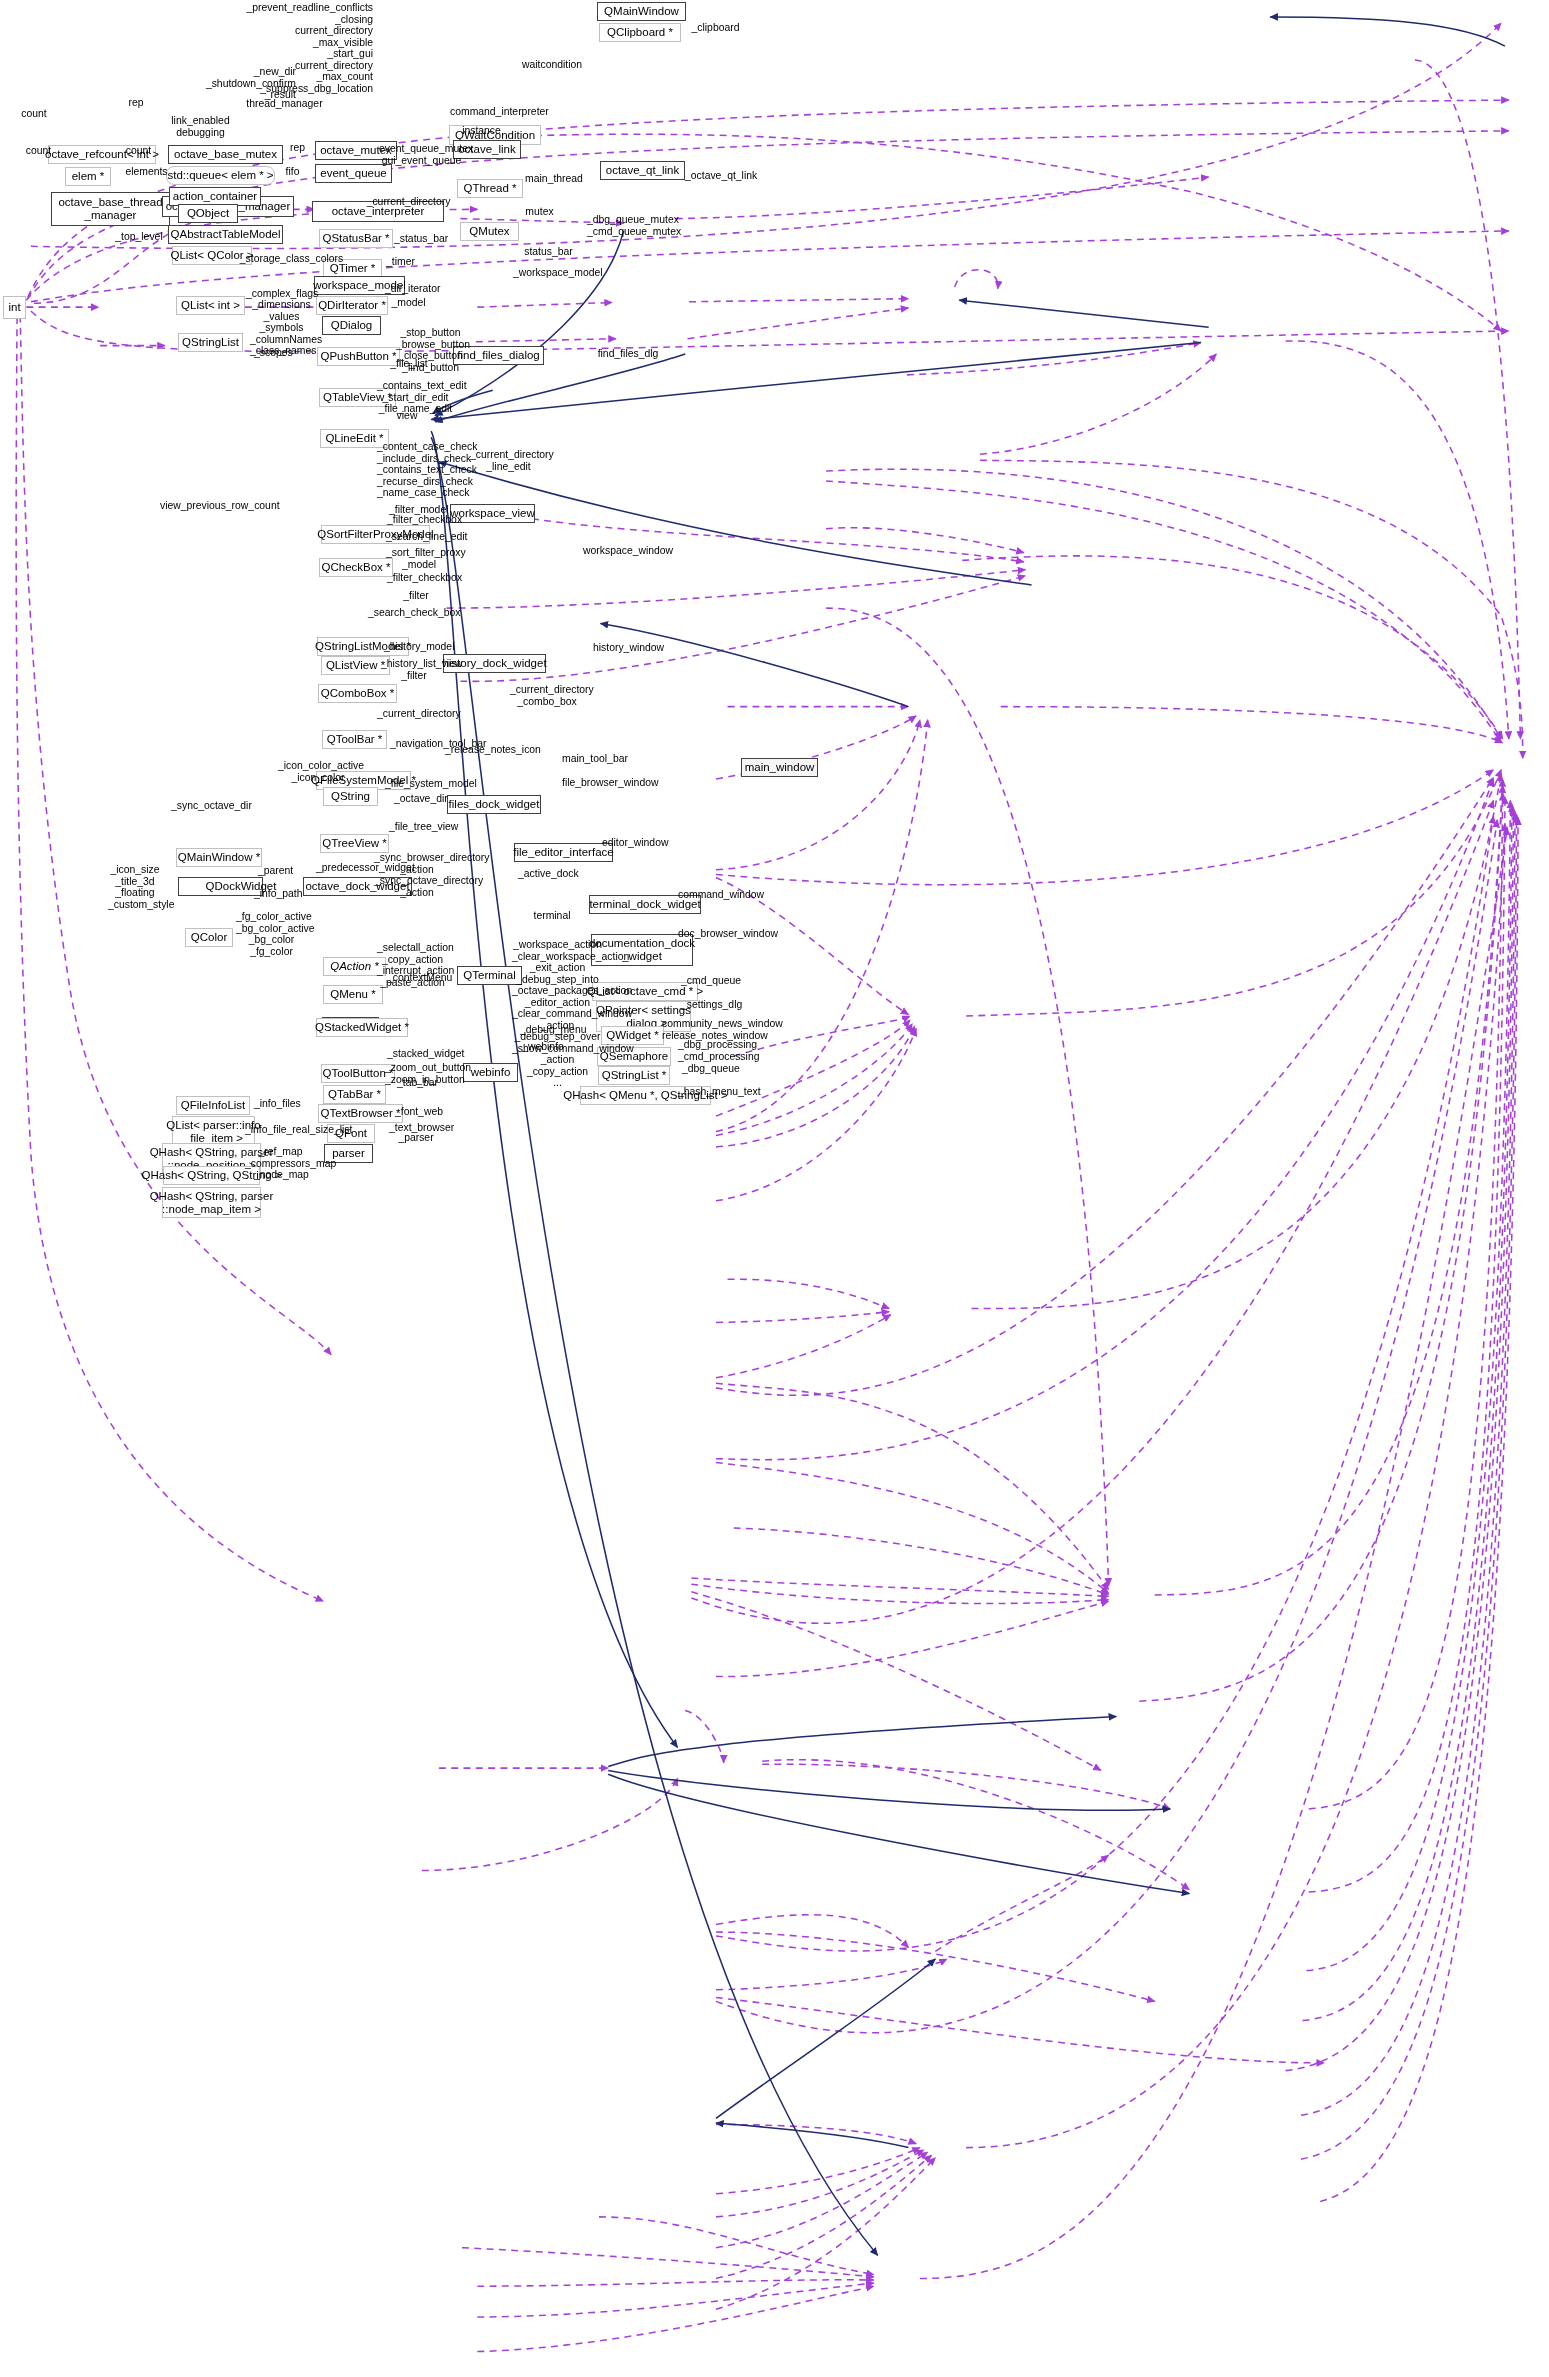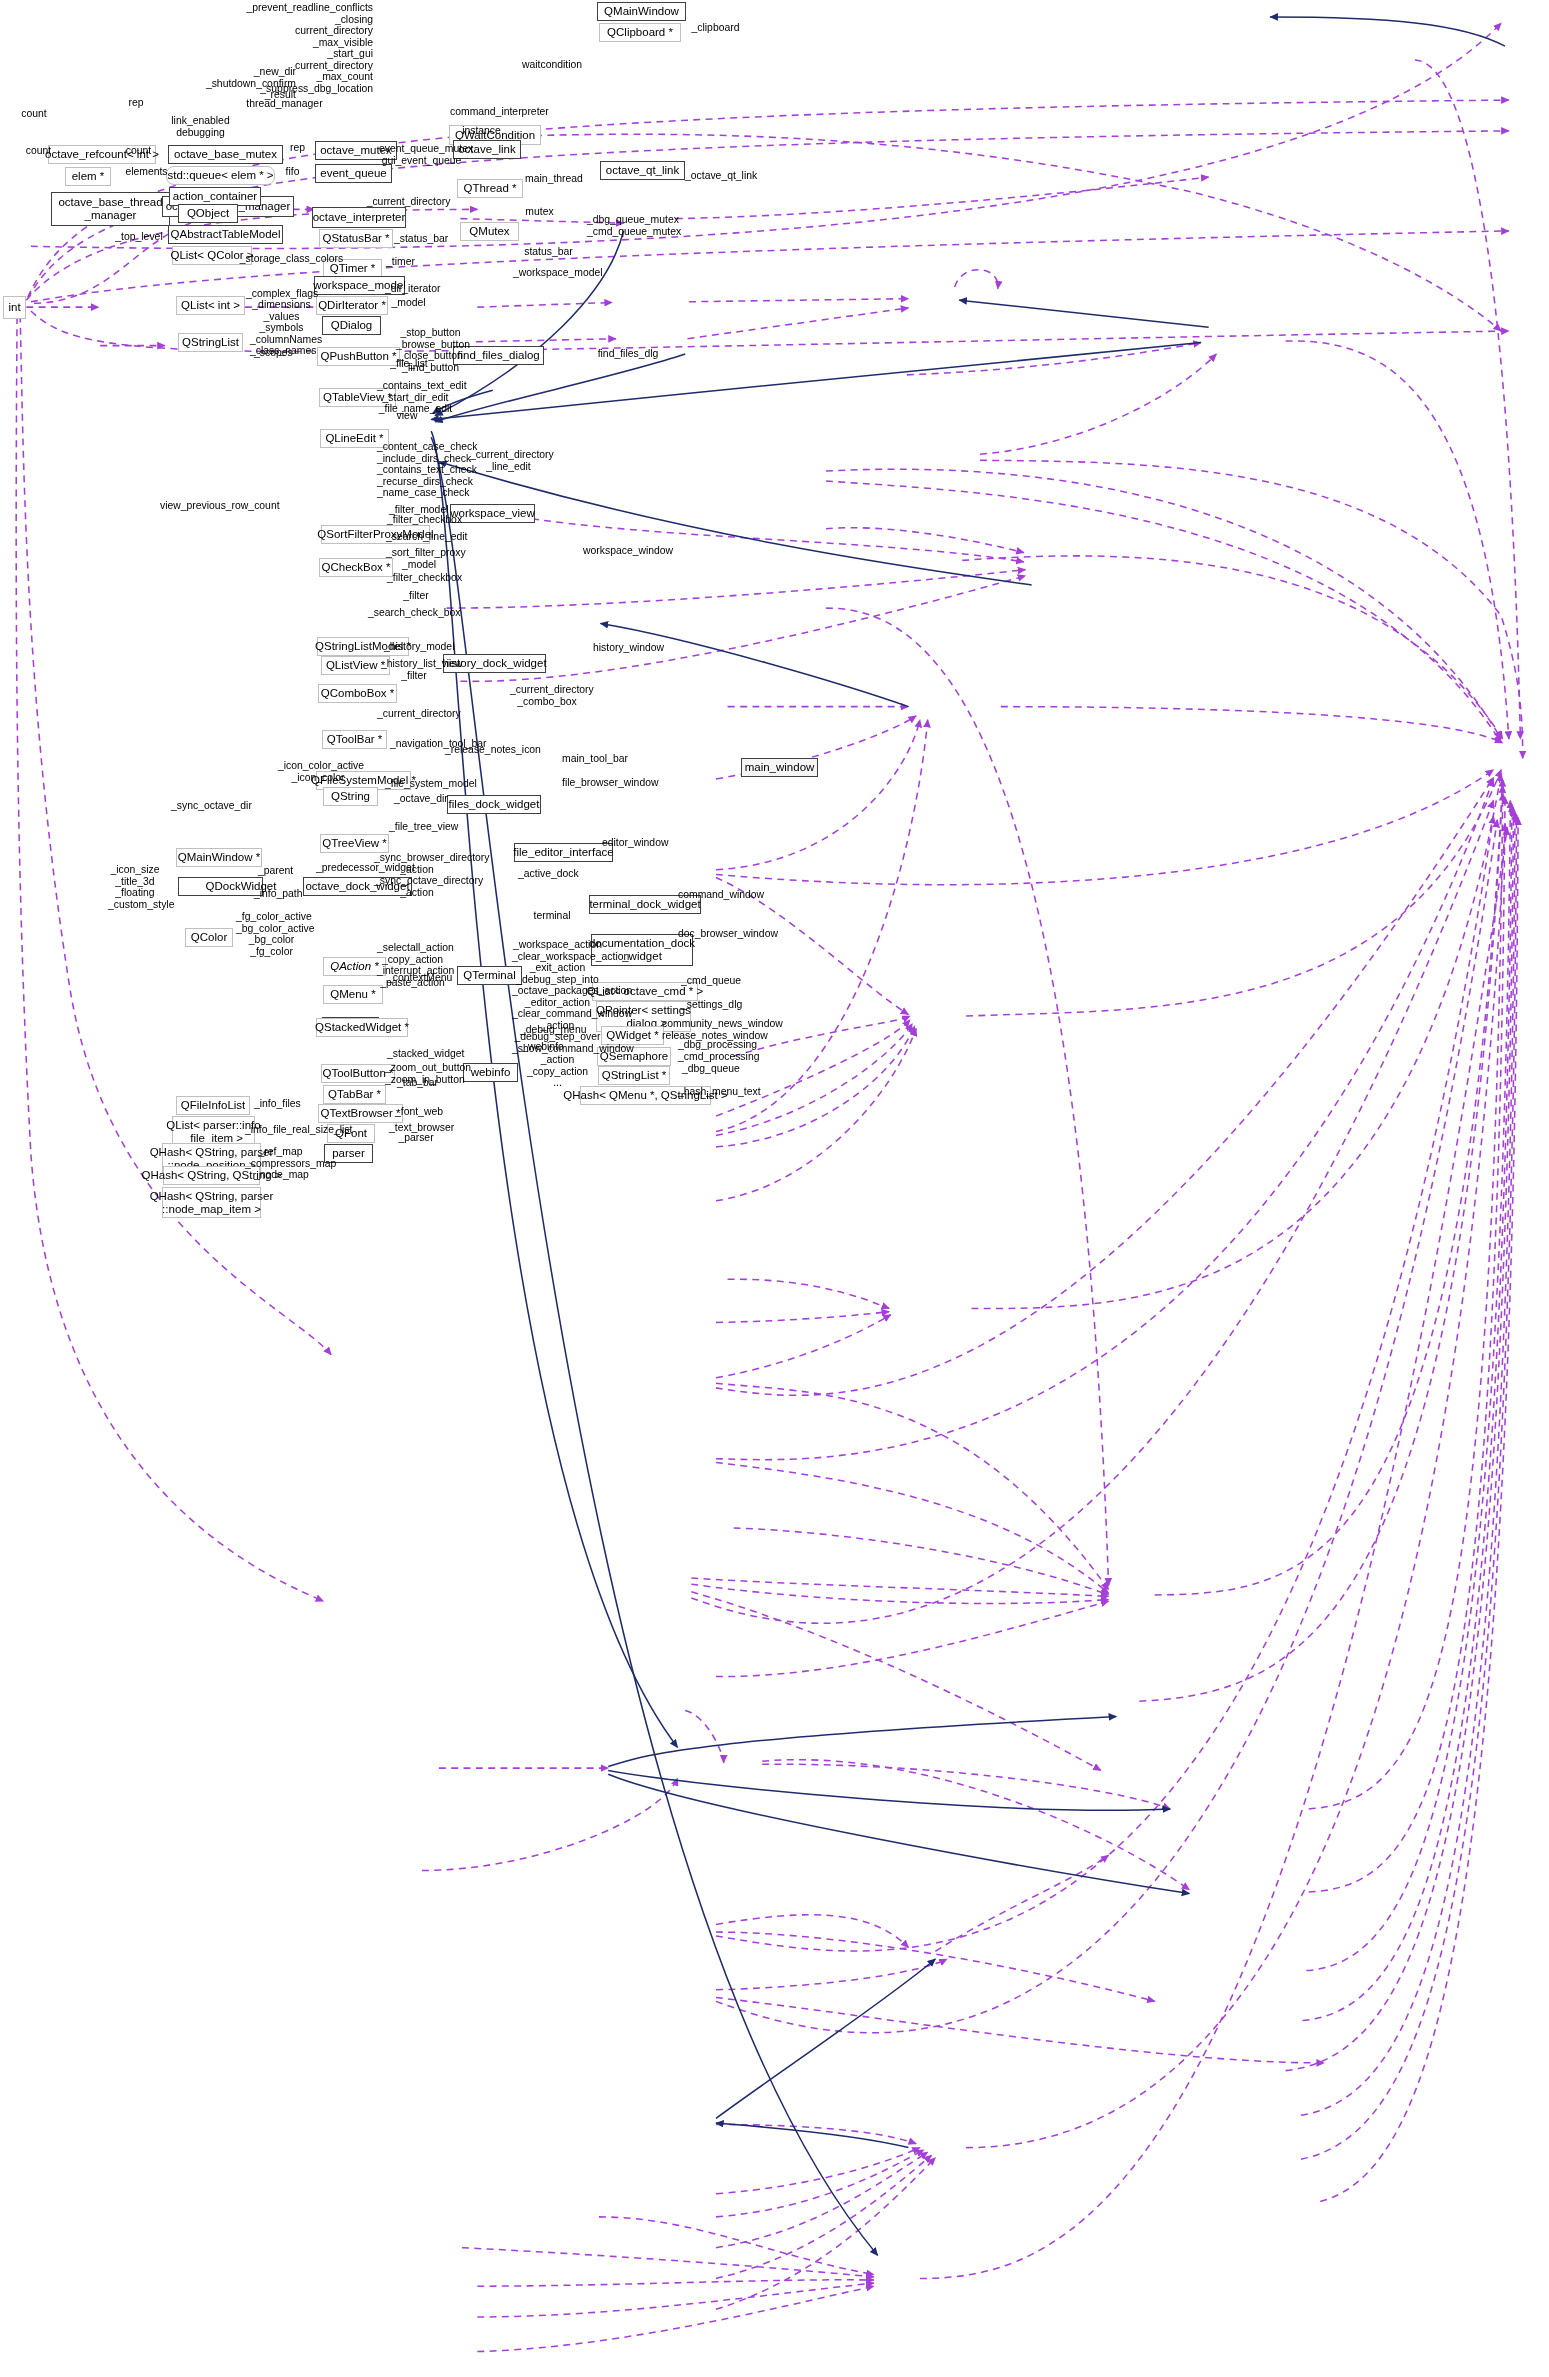--- a/index.html
+++ b/index.html
@@ -224,21 +224,21 @@
       <path d="M790,2305 C900,2350 1350,2430 1545,2460"></path>
       <path d="M1180,2790 C1100,2770 950,2760 930,2758"></path>
       <path d="M930,2752 C1000,2700 1150,2600 1215,2545"></path>
     </g>
   </svg>
 
   <div class="node ext" style="left:3.1px;top:296px;width:23px;height:23px;">int</div>
   <div class="node doc" style="left:51px;top:192px;width:119px;height:34px;">octave_base_thread
 _manager</div>
   <div class="node doc" style="left:162px;top:196px;width:132px;height:21px;">octave_thread_manager</div>
-  <div class="node doc" style="left:312px;top:207px;width:94px;height:21px;">octave_interpreter</div>
+  <div class="node doc" style="left:312px;top:201px;width:132px;height:21px;">octave_interpreter</div>
   <div class="node ext" style="left:449px;top:125px;width:92px;height:20px;">QWaitCondition</div>
   <div class="node doc" style="left:597px;top:2.3px;width:89px;height:19px;">QMainWindow</div>
   <div class="node ext" style="left:599px;top:23px;width:82px;height:19px;">QClipboard *</div>
   <div class="node ext" style="left:48px;top:145px;width:108px;height:19px;">octave_refcount&lt; int &gt;</div>
   <div class="node doc" style="left:168px;top:145px;width:115px;height:19px;">octave_base_mutex</div>
   <div class="node doc" style="left:315px;top:141px;width:82px;height:19px;">octave_mutex</div>
   <div class="node doc" style="left:453px;top:140px;width:68px;height:19px;">octave_link</div>
   <div class="node doc" style="left:600px;top:161px;width:85px;height:19px;">octave_qt_link</div>
   <div class="node ext" style="left:65px;top:167px;width:46px;height:19px;">elem *</div>
   <div class="node ext" style="left:166px;top:166px;width:109px;height:19px;border-radius:8px;">std::queue&lt; elem * &gt;</div>

